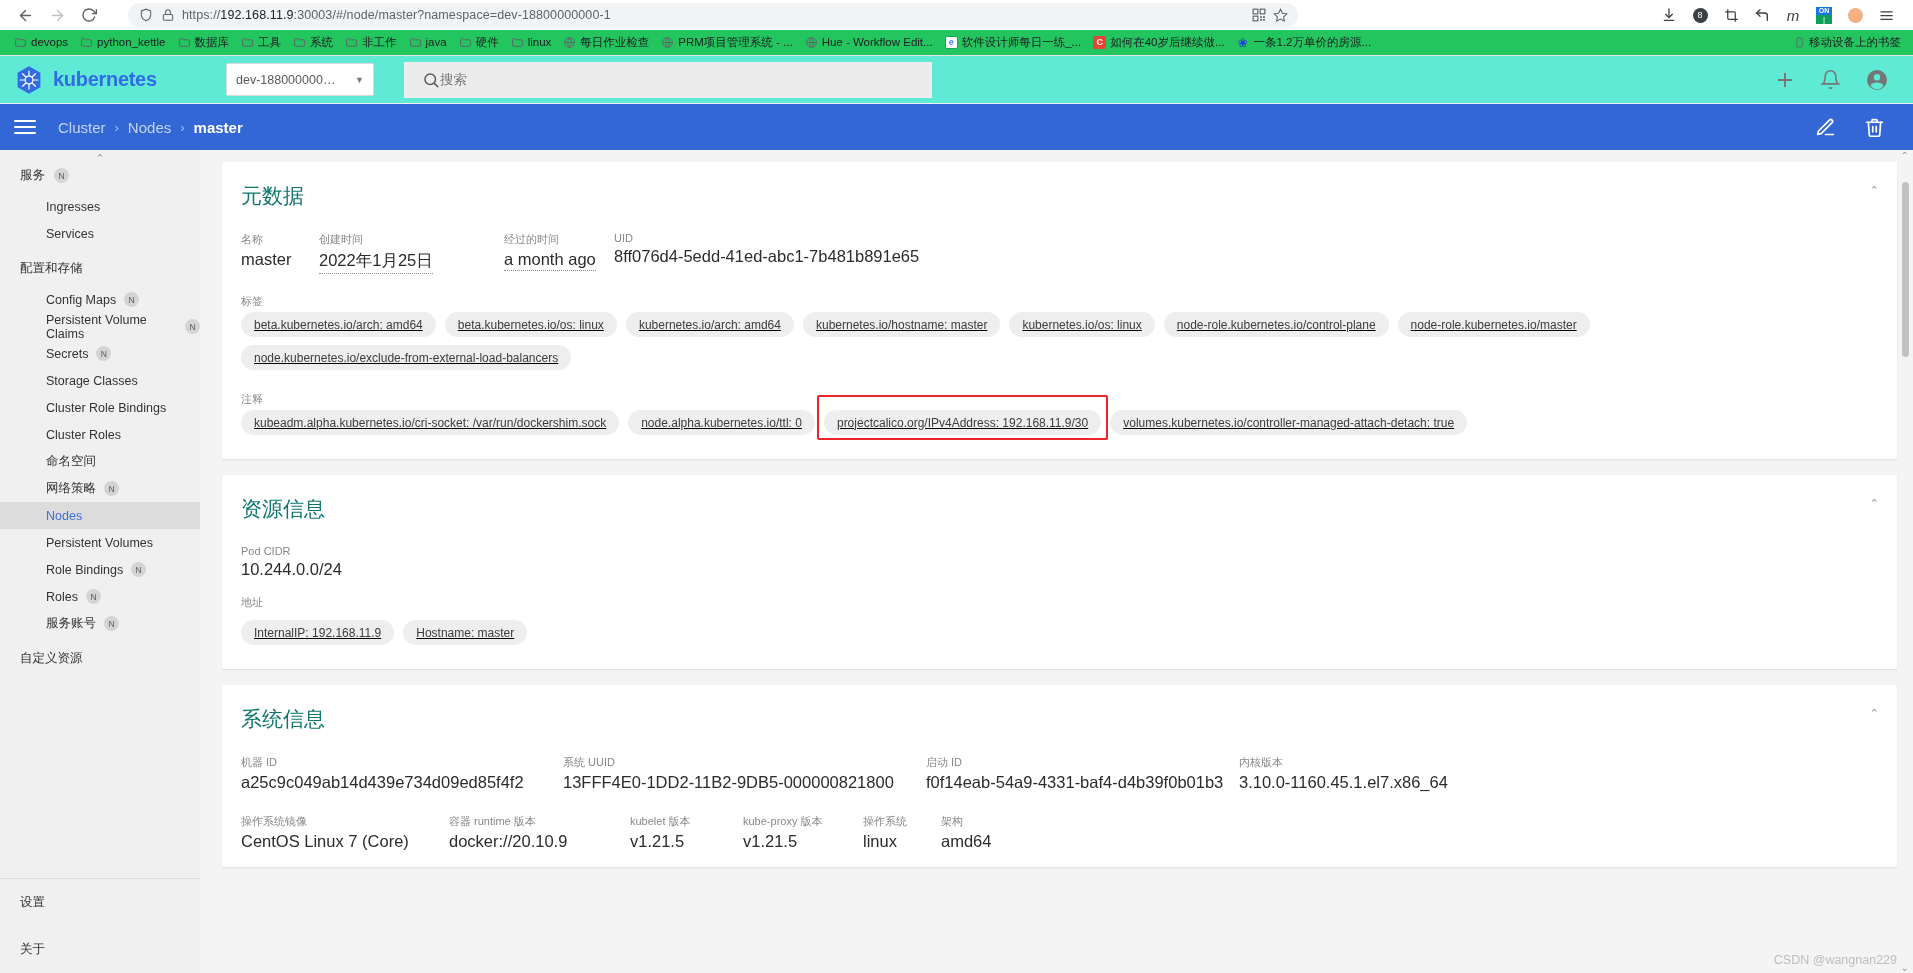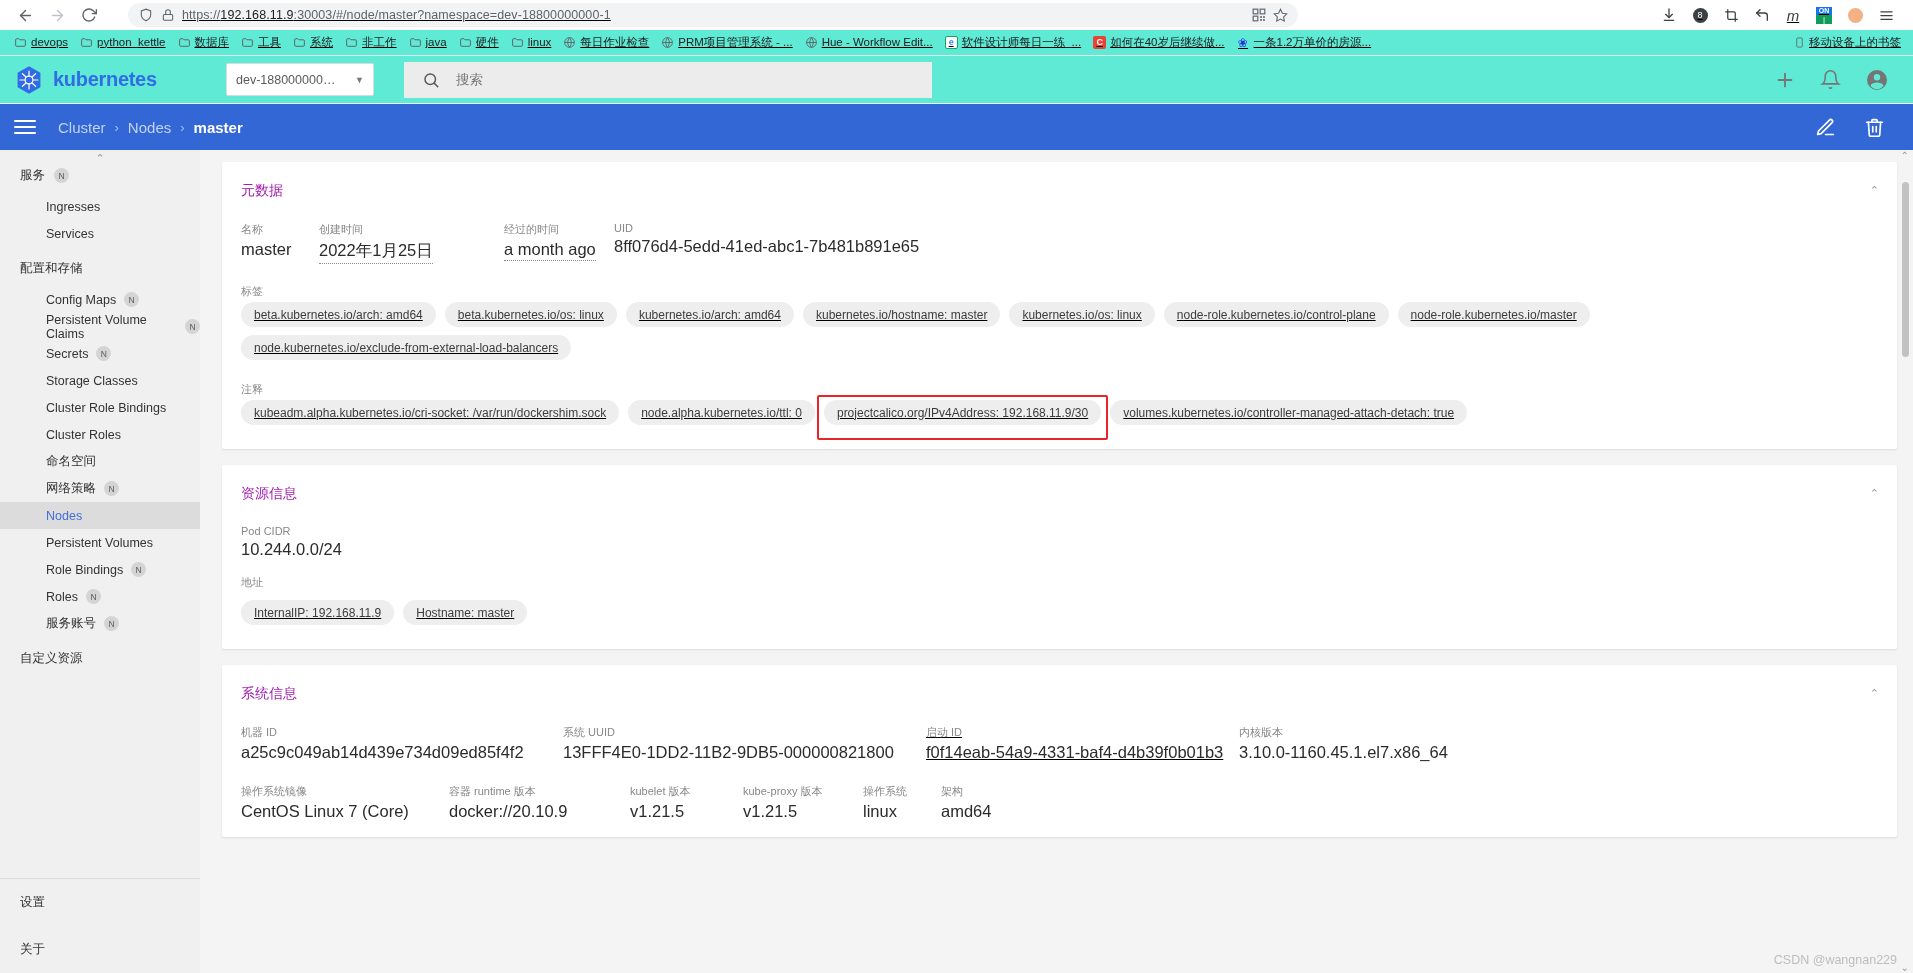--- a/index.html
+++ b/index.html
@@ -3,21 +3,21 @@
 <meta charset="utf-8">
 <style>
   * { box-sizing: border-box; margin: 0; padding: 0; }
   html, body {
     width: 1913px; height: 973px;
     font-family: "Liberation Sans", "DejaVu Sans", sans-serif;
     background: #ffffff; overflow: hidden;
   }
 
   
-  #browser-chrome { width: 100%; background: #5eead4; text-decoration: underline; }
+  #browser-chrome { width: 100%; background: #22c55e; }
   #nav-bar {
     height: 30px; display: flex; align-items: center;
     padding: 0 10px; gap: 2px; background:#fff;
   }
   .nav-btn {
     width: 30px; height: 26px; display:flex; align-items:center; justify-content:center;
     color:#5f6368; font-size:15px; border-radius:4px; cursor:pointer; flex:0 0 auto;
   }
   .nav-btn.disabled { color:#bdc1c6; }
   #url-bar {
@@ -61,21 +61,21 @@
   #logo-wrap { display:flex; align-items:center; gap:9px; width:200px; }
   #logo-mark { width:30px; height:30px; flex:0 0 30px;}
   #logo-text { font-size:20px; color:#326ce5; font-weight:bold; letter-spacing:-0.3px; }
   #ns-select {
     margin-left: 12px; width: 148px; height:33px; border:1px solid #dadada;
     border-radius:2px; display:flex; align-items:center; justify-content:space-between;
     padding: 0 9px; font-size:12.5px; color:#5a5a5a; cursor:pointer; background:#fff;
   }
   #search-box {
     margin-left: 30px; width: 528px; height:36px; background:#ececec;
-    display:flex; align-items:center; gap:16px; padding: 0 18px;
+    display:flex; align-items:center; padding: 0 18px;
     font-size:13.5px; color:#757575; cursor:text;
   }
   #header-right { margin-left:auto; display:flex; align-items:center; gap:24px; padding-right:10px;}
   .hdr-icon { color:#757575; cursor:pointer; display:flex; align-items:center; justify-content:center;}
 
   
   #breadcrumb-bar {
     height: 46px; background:#3367d6; display:flex; align-items:center;
     padding: 16px 14px; flex:0 0 46px; color:#fff;
   }
@@ -119,21 +119,21 @@
 
   
   #content {
     flex:1; overflow:hidden; padding: 12px 16px 0 22px; position:relative;
   }
   .card {
     background:#fff; border-radius:2px; box-shadow: 0 1px 2px rgba(0,0,0,.10);
     margin-bottom: 16px; position:relative; padding: 0 0 16px 0;
   }
   .card-title {
-    font-size:14px; color:#a21caf; padding: 20px 0 0 19px; font-weight:normal;
+    font-size:21px; color:#0f766e; padding: 20px 0 0 19px; font-weight:normal;
   }
   .card-collapse {
     position:absolute; right:18px; top:22px; color:#9a9a9a; font-size:11px; cursor:pointer;
   }
   .card-body { padding: 22px 19px 0 19px; }
   .fld-label { font-size:11px; color:#878787; margin-bottom:3px; white-space:nowrap;}
   .fld-value { font-size:16.5px; color:#2b2b2b; white-space:nowrap;}
   .fld-value.underline { border-bottom:1px dotted #8a8a8a; display:inline-block; padding-bottom:1px;}
   .row-fields { display:flex; align-items:flex-start; }
   .chip {
@@ -623,21 +623,21 @@
         <div class="card-body">
           <div class="row-fields" id="sys-row1">
               <div style="width: 322px;">
                 <div class="fld-label">机器 ID</div>
                 <div class="fld-value">a25c9c049ab14d439e734d09ed85f4f2</div>
               </div>
               <div style="width: 363px;">
                 <div class="fld-label">系统 UUID</div>
                 <div class="fld-value">13FFF4E0-1DD2-11B2-9DB5-000000821800</div>
               </div>
-              <div style="width: 313px; text-decoration: underline;">
+              <div style="width: 313px;">
                 <div class="fld-label">启动 ID</div>
                 <div class="fld-value">f0f14eab-54a9-4331-baf4-d4b39f0b01b3</div>
               </div>
               <div>
                 <div class="fld-label">内核版本</div>
                 <div class="fld-value">3.10.0-1160.45.1.el7.x86_64</div>
               </div>
             </div>
           <div class="row-fields" id="sys-row2" style="margin-top:22px;">
               <div style="width: 208px;">

